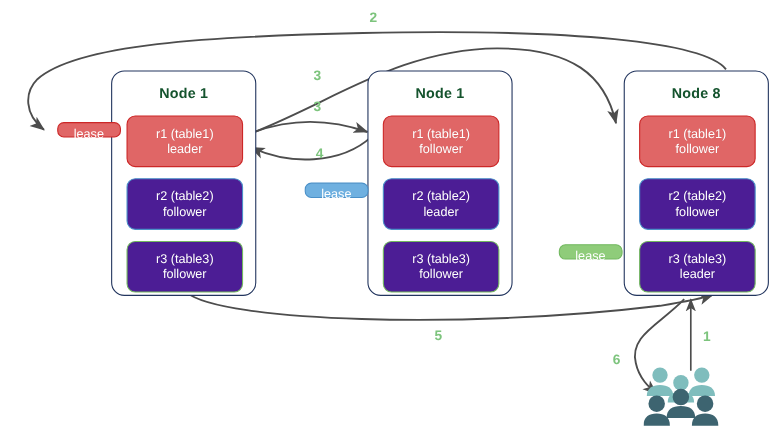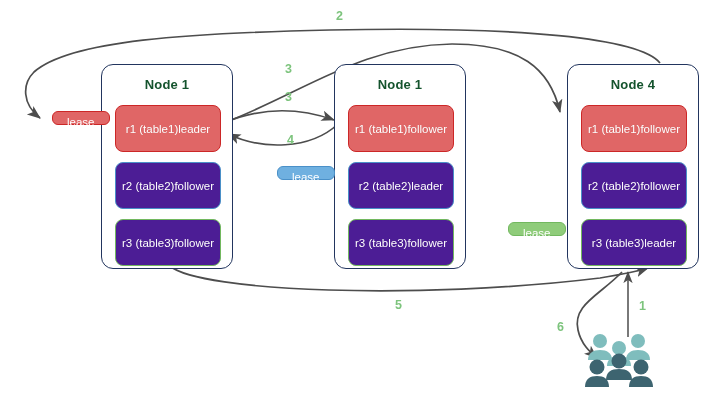--- a/index.html
+++ b/index.html
@@ -50,20 +50,21 @@
 
   
   .replica {
     position: absolute;
     left: 13px;
     width: 106px;
     height: 47px;
     box-sizing: border-box;
     border-radius: 8px;
     display: flex;
+    flex-direction: column;
     align-items: center;
     justify-content: center;
     color: #ffffff;
     font-size: 11.5px;
     line-height: 14px;
     text-align: center;
     text-shadow: 0 0 1px rgba(0,0,0,.12);
   }
   .replica .l1, .replica .l2 { display: block; }
   .r-red   { background: #e06666; border: 1.4px solid #cc2727; top: 40px; }
@@ -165,21 +166,21 @@
       <span class="l2">leader</span>
     </div>
 
     <div class="replica r-green">
       <span class="l1">r3 (table3)</span>
       <span class="l2">follower</span>
     </div>
   </div>
 
   <div class="node" style="left:567px; top:64px;">
-    <div class="node-title">Node 4</div>
+    <div class="node-title">Node 8</div>
 
     <div class="replica r-red">
       <span class="l1">r1 (table1)</span>
       <span class="l2">follower</span>
     </div>
 
     <div class="replica r-blue">
       <span class="l1">r2 (table2)</span>
       <span class="l2">follower</span>
     </div>

